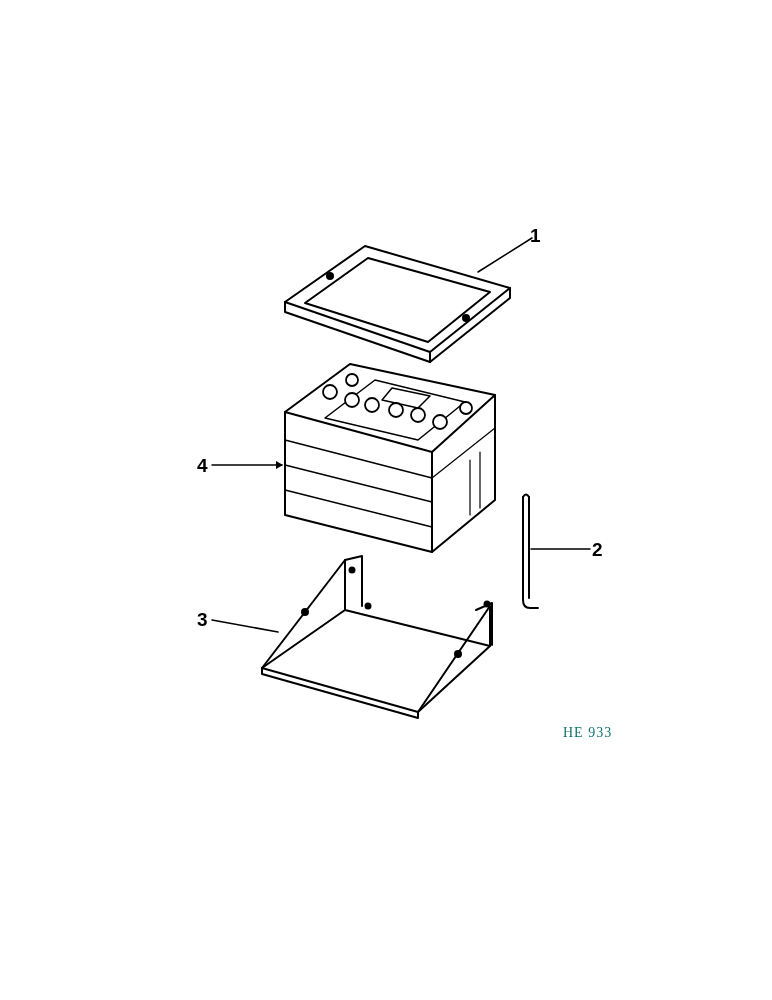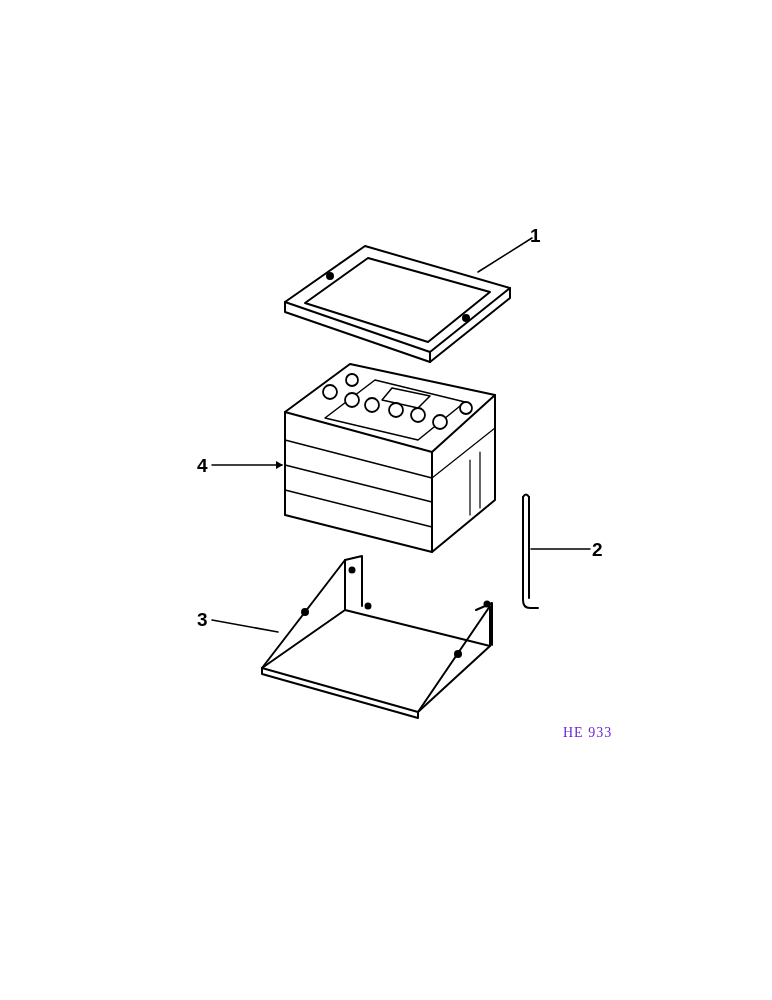--- a/index.html
+++ b/index.html
@@ -1,19 +1,19 @@
 <!DOCTYPE html>
 <html><head>
 <meta charset="utf-8">
 <style>
   html, body { margin: 0; padding: 0; background: #ffffff; }
   body { width: 772px; height: 1000px; position: relative; overflow: hidden; font-family: "Liberation Sans", sans-serif; }
   #diagram { position: absolute; left: 0; top: 0; width: 772px; height: 1000px; }
   .callout { position: absolute; font-family: "Liberation Sans", sans-serif; font-weight: bold; font-size: 19px; color: #000; line-height: 1; }
-  .figref { position: absolute; font-family: "Liberation Serif", serif; font-size: 14px; color: #6d28d9; letter-spacing: 1px; }
+  .figref { position: absolute; font-family: "Liberation Serif", serif; font-size: 14px; color: #0f766e; letter-spacing: 1px; }
 </style>
 </head>
 <body>
 
 <svg id="diagram" viewBox="0 0 772 1000" xmlns="http://www.w3.org/2000/svg">
   <g fill="none" stroke="#000" stroke-width="2" stroke-linejoin="round" stroke-linecap="round">
 
     <g>
       <path d="M285 302 L365 246 L510 288 L430 352 Z" fill="#fff"></path>
       <path d="M285 302 L285 312 L430 362 L430 352"></path>

